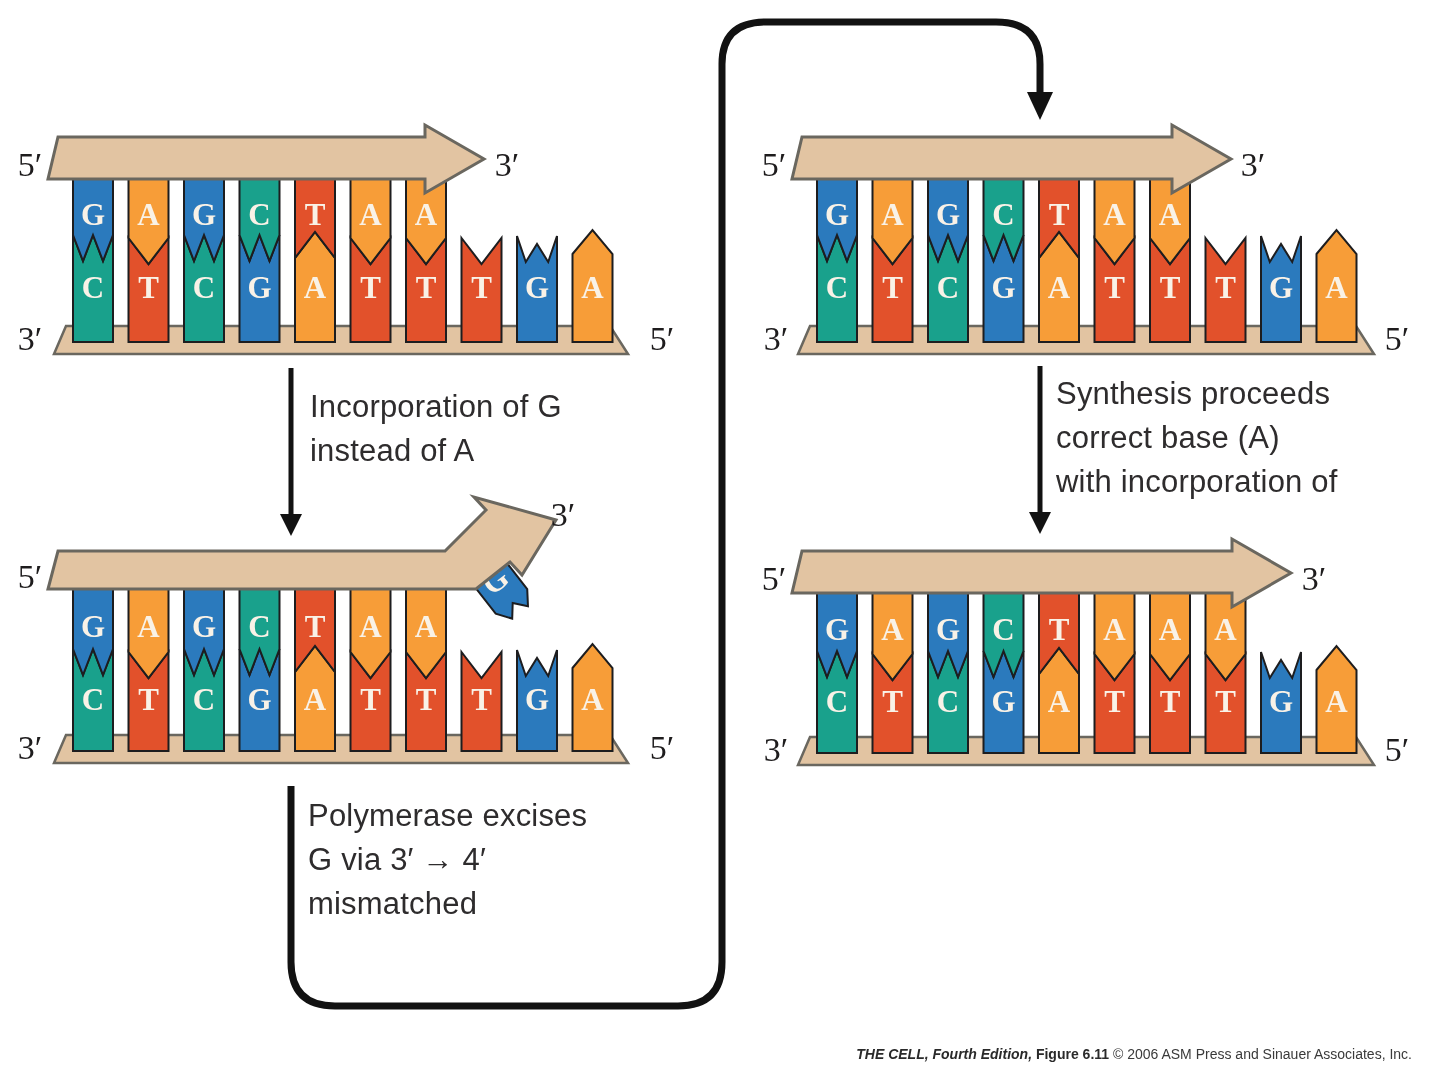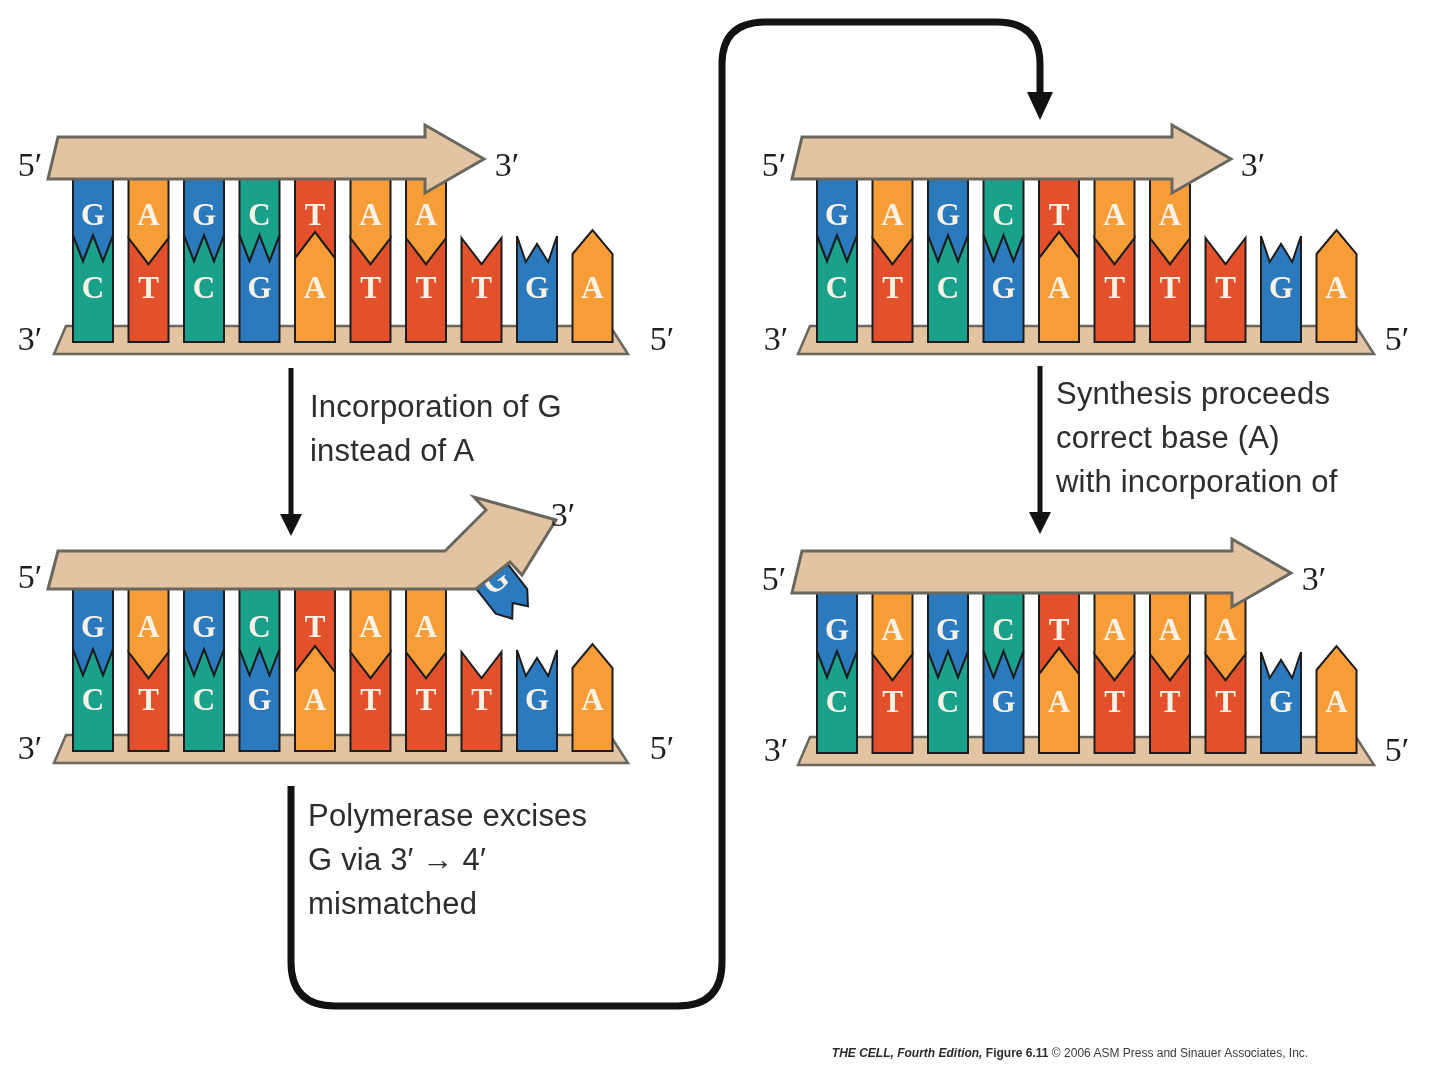--- a/index.html
+++ b/index.html
@@ -1,21 +1,21 @@
 <!DOCTYPE html>
 <html><head>
 <meta charset="utf-8">
 <style>
   html,body{margin:0;padding:0;background:#ffffff;}
   .stage{position:relative;width:1440px;height:1080px;background:#ffffff;overflow:hidden;
          font-family:"Liberation Sans","DejaVu Sans",sans-serif;}
   #dna-svg{position:absolute;left:0;top:0;}
   .caption{position:absolute;font-size:31px;line-height:44px;color:#2e2c2d;letter-spacing:0.2px;}
-  .credit{position:absolute;left:770px;top:1046px;width:600px;text-align:center;
-          font-size:12px;color:#2a2a2a;white-space:nowrap;}
+  .credit{position:absolute;left:812px;top:1046px;width:600px;text-align:right;
+          font-size:14px;color:#2a2a2a;white-space:nowrap;}
   .credit .b{font-weight:bold;font-style:italic;}
   .credit .f{font-weight:bold;}
   .credit .c{font-weight:normal;color:#3a3a3a;}
 </style>
 </head>
 <body>
 
 <div class="stage">
 
   <svg id="dna-svg" width="1440" height="1080" viewBox="0 0 1440 1080">

